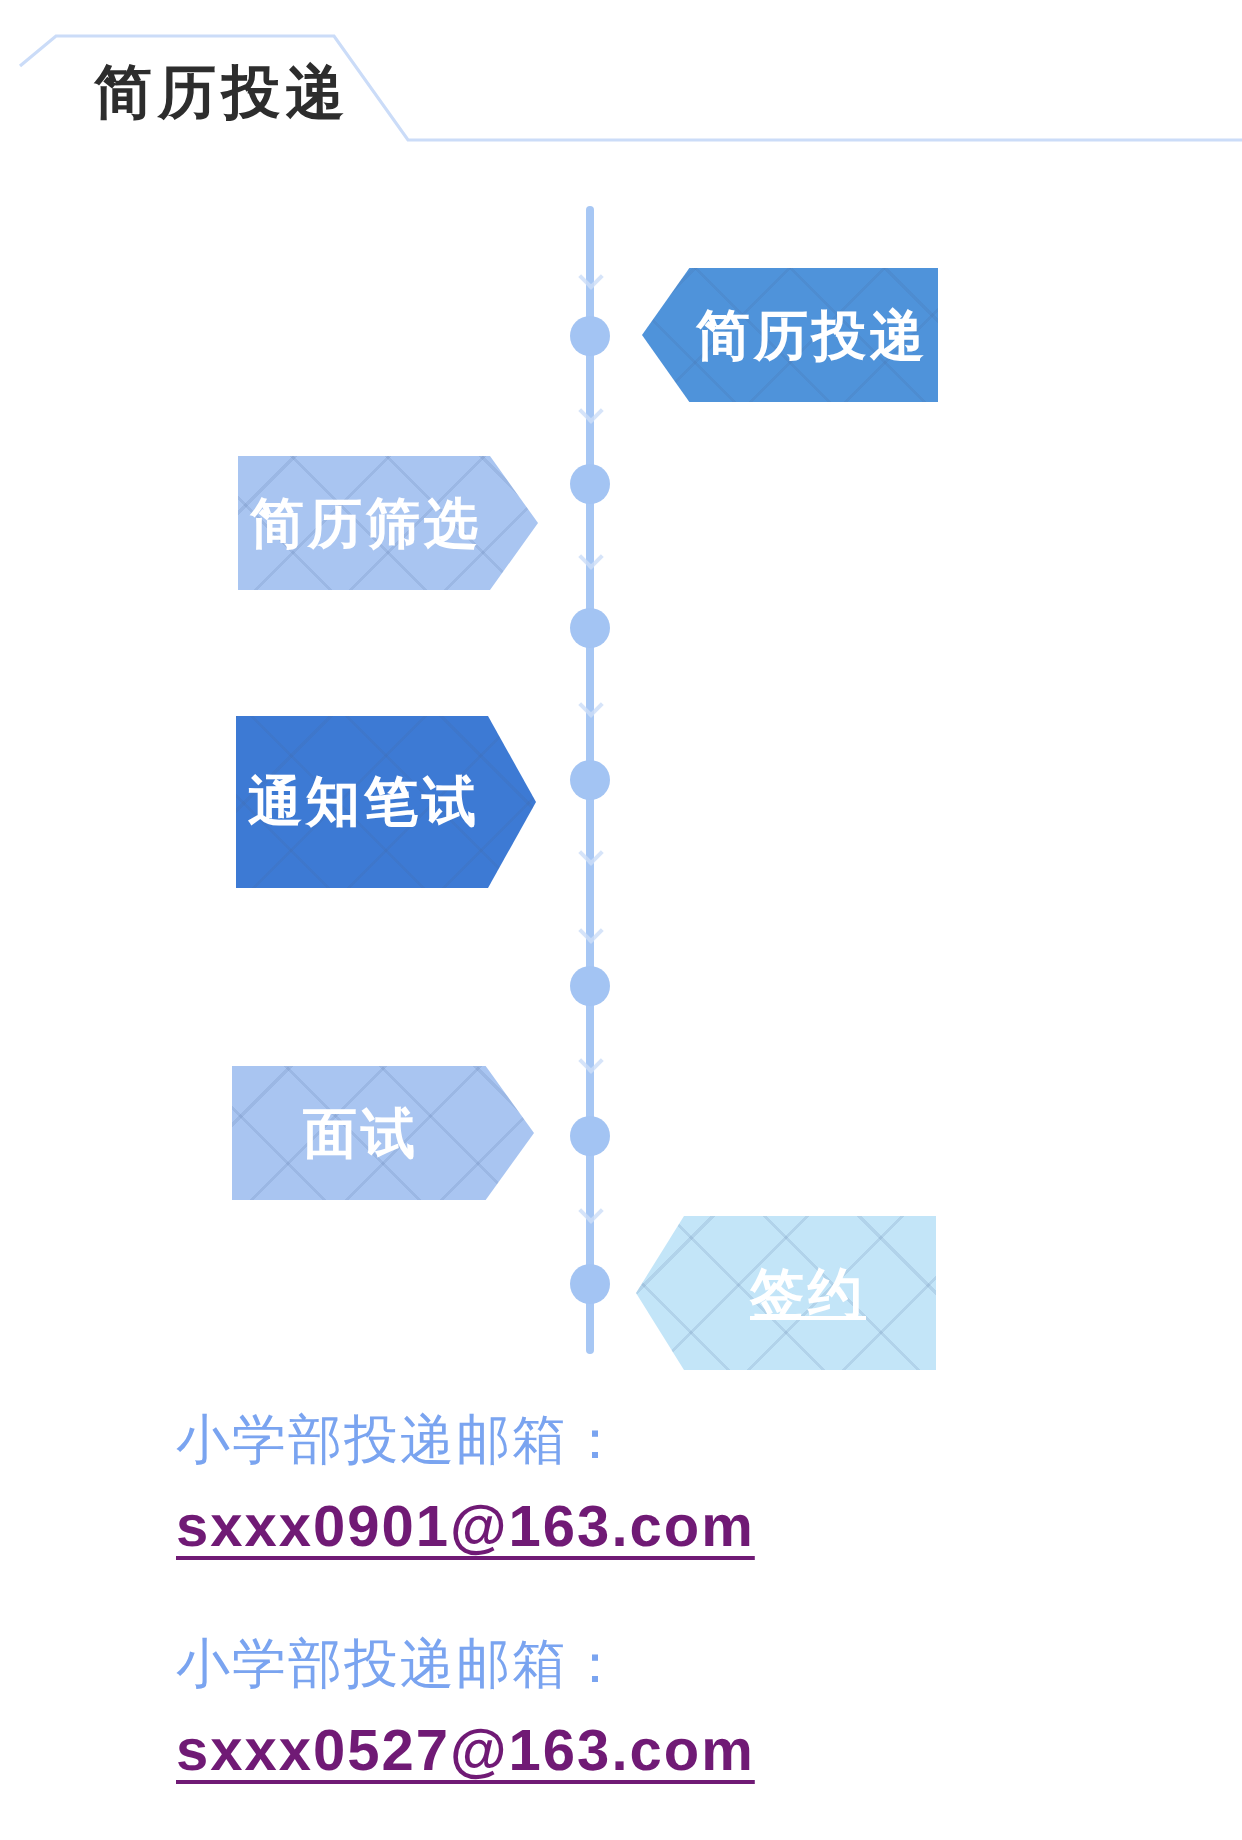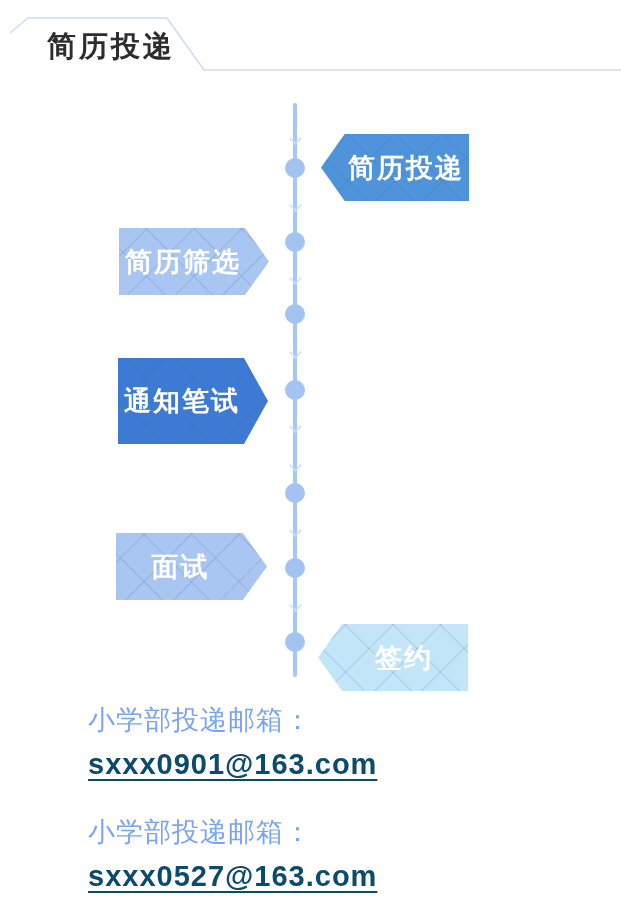--- a/index.html
+++ b/index.html
@@ -42,28 +42,28 @@
       repeating-linear-gradient(-45deg, rgba(70,100,150,0)0 32px, rgba(70,100,150,.14)32px 33.5px);
   }
   .point-left  { clip-path:polygon(16% 0,100% 0,100% 100%,16% 100%,0 50%); padding-left:22px;text-align:right; }
   .point-right { clip-path:polygon(0 0,84% 0,100% 50%,84% 100%,0 100%);   padding-right:22px; }
   .s1 { left:321px; top:134px; width:148px; height:67px; background-color:#4f93da; }
   .s2 { left:119px; top:208px; width:150px; height:67px; background-color:#a9c5f1;margin-top:20px; }
   .s3 { left:318px; top:283px; width:151px; height:67px; background-color:#c3e5f8; }
   .s4 { left:118px; top:358px; width:150px; height:86px; background-color:#3d7ad4; }
   .s5 { left:320px; top:462px; width:151px; height:67px; background-color:#4f93da; }
   .s6 { left:104px; top:533px; width:151px; height:67px; background-color:#a9c5f1;margin-left:12px; }
-  .s7 { left:318px; top:624px; width:150px; height:67px; background-color:#c3e5f8; }
+  .s7 { left:318px; top:608px; width:150px; height:77px; background-color:#c3e5f8;text-decoration:underline; }
 
   
   .contact-label {
     position:absolute; left:88px; color:#7aa4f0; font-size:27px; letter-spacing:1px;
   }
   .contact-email {
-    position:absolute; left:88px; color:#0c4a6e; font-size:29px; font-weight:bold;
+    position:absolute; left:88px; color:#701a75; font-size:29px; font-weight:bold;
     text-decoration:underline; text-decoration-thickness:2px; text-underline-offset:5px;
     letter-spacing:1px;
   }
   .cl1{top:702px}.ce1{top:748px}.cl2{top:814px}.ce2{top:860px}
 </style>
 </head>
 <body>
 
 <div class="stage">
 

